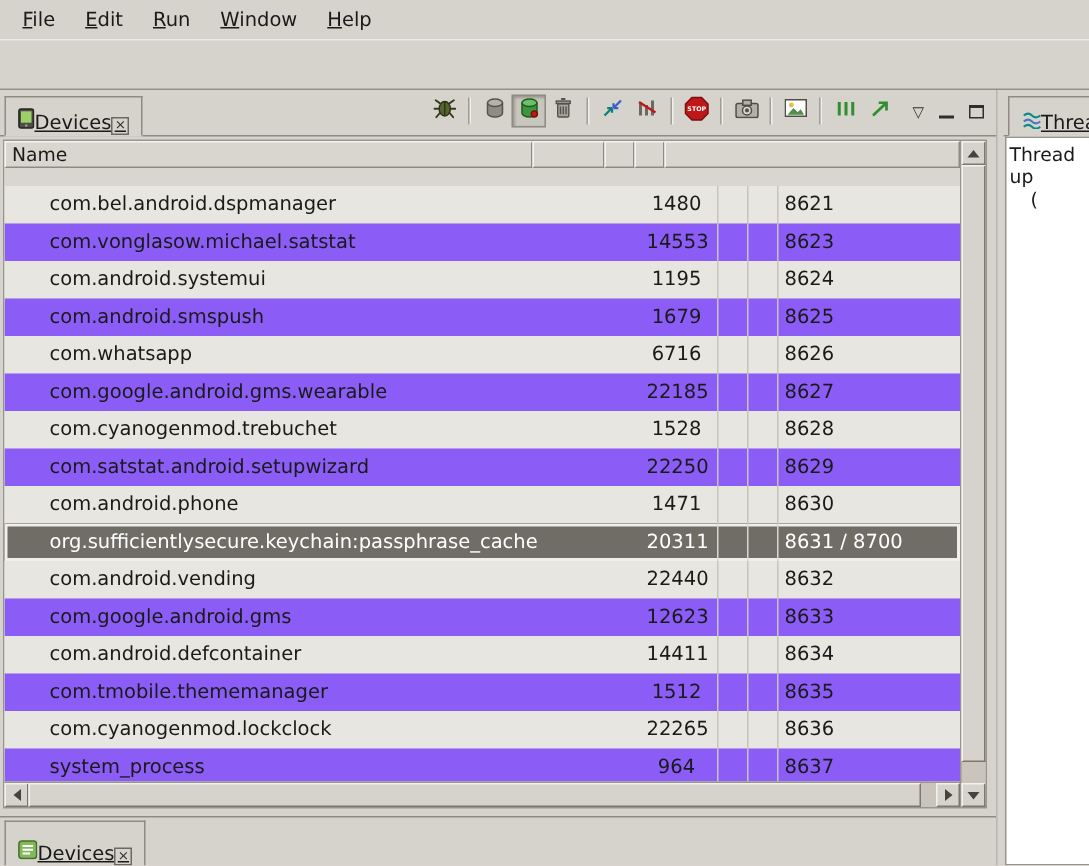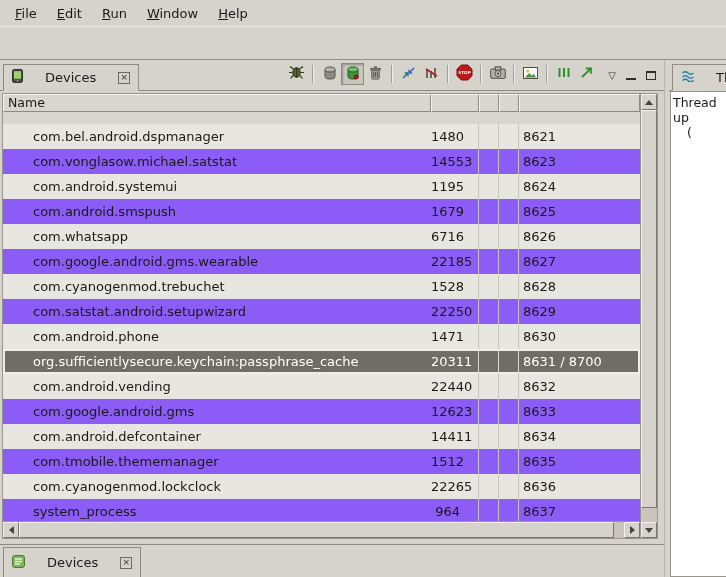--- a/index.html
+++ b/index.html
@@ -21,21 +21,21 @@
 
   
   .main { flex:1; display:flex; min-height:0; }
   .left-col { width:664px; display:flex; flex-direction:column; min-height:0; }
   .sash-v { width:5px; background:#d6d3cc; border-left:1px solid #b9b6ae; }
   .right-col { flex:1; display:flex; flex-direction:column; overflow:hidden; min-height:0; }
 
   
   .tabstrip { flex:0 0 31px; display:flex; align-items:flex-end; padding:2px 4px 0 3px; border-bottom:1px solid #8e8b84; background:#d6d3cc; }
   .tab { height:27px; margin-bottom:-1px; background:#d6d3cc; border:1px solid #8e8b84; border-bottom-color:#d6d3cc;
-         display:flex; align-items:center; gap:22px; padding:0 8px; white-space:nowrap; }
+         display:flex; align-items:flex-end; gap:0; padding:0 8px; white-space:nowrap;text-decoration:underline; }
   .tab-close { display:inline-flex; align-items:center; justify-content:center; width:12px; height:12px;
                border:1px solid #6b6962; font-size:9px; line-height:1; color:#2f2e28; }
 
   
   .tb-icons { display:flex; align-items:center; margin-left:auto; padding-bottom:5px; }
   .tbtn { width:23px; height:22px; display:flex; align-items:center; justify-content:center; border:1px solid transparent; }
   .tbtn.pressed { border:1px solid #8e8b84; background:#c9c6be; box-shadow: inset 1px 1px 2px rgba(0,0,0,.28); }
   .tbsep { width:2px; height:18px; margin:0 4px; border-left:1px solid #a19e96; border-right:1px solid #f0efeb; }
   .view-controls { display:flex; align-items:center; gap:10px; padding:0 4px 7px 10px; }
   .vm-glyph { font-size:10px; color:#2f2e28; line-height:1; }
@@ -43,29 +43,29 @@
   .max-shape { display:inline-block; width:10px; height:9px; border:1px solid #2f2e28; border-top-width:2px; }
 
   
   .view-body { flex:1; display:flex; min-height:0; padding:2px 6px 0 2px; }
   .table-outer { flex:1; display:flex; border:1px solid #98958d; background:#dcd9d2; min-height:0; }
   .table-col { flex:1; display:flex; flex-direction:column; min-width:0; }
   .thead { flex:0 0 18px; display:flex; }
   .th { background:#d9d6cf; border-top:1px solid #f4f3ef; border-left:1px solid #f4f3ef;
         border-right:1px solid #8e8b84; border-bottom:1px solid #8e8b84;
         font-size:12.5px; line-height:16px; padding-left:4px; overflow:hidden; white-space:nowrap; }
-  .th.name { width:428px; } .th.pid { width:48px; } .th.n1,.th.n2 { width:20px; } .th.port { flex:1; }
+  .th.name { width:352px; } .th.pid { width:48px; } .th.n1,.th.n2 { width:20px; } .th.port { flex:1; }
   .tbody { flex:1; overflow:hidden; background:#dcd9d2; }
   .spacer-row { height:12px; background:#d9d6cf; }
   .row { display:flex; height:25px; line-height:25px; font-size:13px; }
   .row.even { background:#e8e6e0; }
   .row.odd  { background:#8b5cf6; }
   .cell { overflow:hidden; white-space:nowrap; }
   .cell.name { width:428px; padding-left:30px; }
-  .cell.pid  { width:48px; text-align:right; padding-right:18px; border-right:1px solid #c7c4bc; }
+  .cell.pid  { width:48px; text-align:center; padding-right:7px; border-right:1px solid #c7c4bc; }
   .cell.n1, .cell.n2 { width:20px; border-right:1px solid #c7c4bc; }
   .cell.port { flex:1; padding-left:4px; }
   .row.selected { background:var(--sel-bg); color:var(--sel-fg); box-shadow: inset 0 0 0 2px #efeee8; }
   .row.selected .cell { border-right-color:#dad7d0; }
 
   
   .vscroll { flex:0 0 17px; display:flex; flex-direction:column; background:#c9c5bd; border-left:1px solid #98958d; }
   .hscroll { flex:0 0 16px; display:flex; background:#c9c5bd; border-top:1px solid #98958d; }
   .sb-btn { flex:0 0 16px; width:16px; height:16px; background:#d6d3cc;
             border:1px solid; border-color:#f2f1ed #7b786f #7b786f #f2f1ed;

